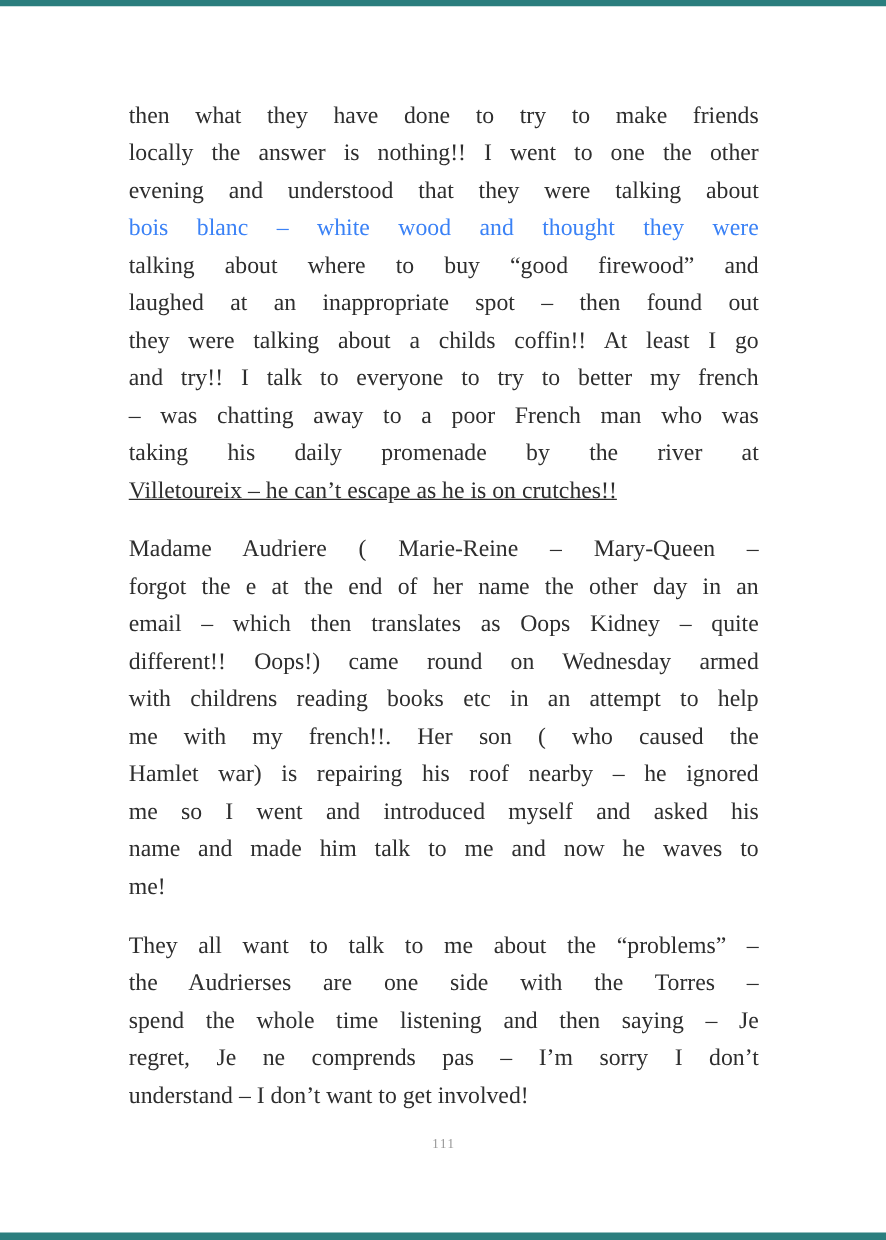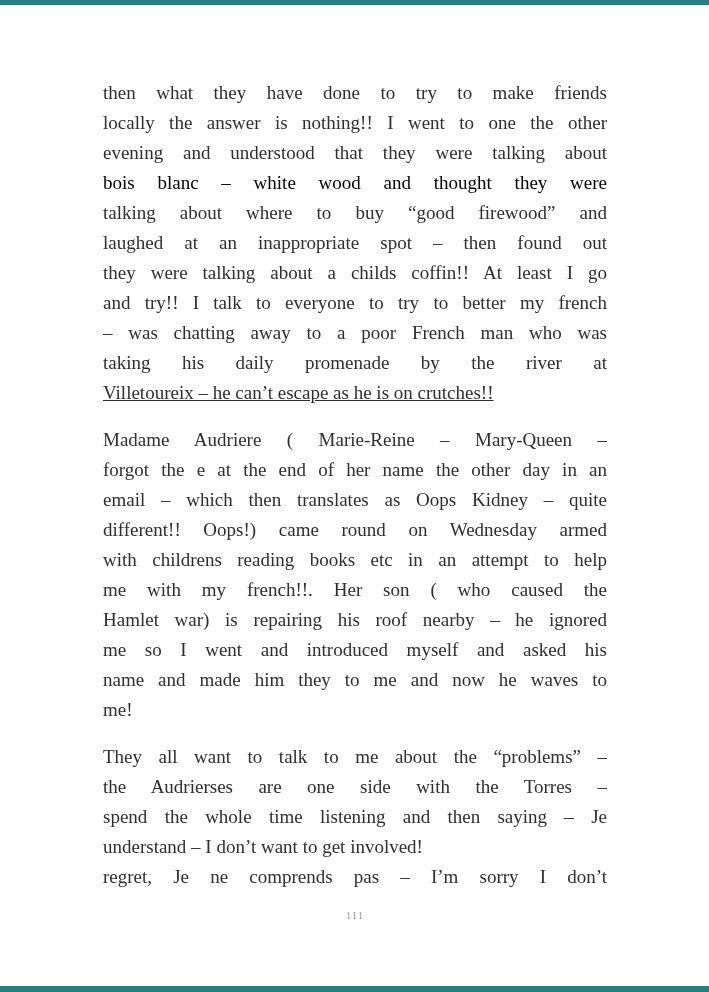--- a/index.html
+++ b/index.html
@@ -57,45 +57,45 @@
 <body>
 
 <div class="edge-bar top" style="background: rgb(43, 126, 126);"></div>
 
 <div class="page">
   <div id="content">
       <div class="paragraph">
         <div class="line" style="color: rgb(46, 46, 46);">then what they have done to try to make friends</div>
         <div class="line" style="color: rgb(46, 46, 46);">locally the answer is nothing!! I went to one the other</div>
         <div class="line" style="color: rgb(46, 46, 46);">evening and understood that they were talking about</div>
-        <div class="line" style="color: #000000;">bois blanc – white wood and thought they were</div>
+        <div class="line" style="color: #3b82f6;">bois blanc – white wood and thought they were</div>
         <div class="line" style="color: rgb(46, 46, 46);">talking about where to buy “good firewood” and</div>
         <div class="line" style="color: rgb(46, 46, 46);">laughed at an inappropriate spot – then found out</div>
         <div class="line" style="color: rgb(46, 46, 46);">they were talking about a childs coffin!!  At least I go</div>
         <div class="line" style="color: rgb(46, 46, 46);">and try!! I talk to everyone to try to better my french</div>
         <div class="line" style="color: rgb(46, 46, 46);">– was chatting away to a poor French man who was</div>
         <div class="line" style="color: rgb(46, 46, 46);">taking his daily promenade by the river at</div>
         <div class="line last" style="color: rgb(46, 46, 46); text-decoration: underline;">Villetoureix – he can’t escape as he is on crutches!!</div>
       </div>
       <div class="paragraph">
         <div class="line" style="color: rgb(46, 46, 46);">Madame Audriere ( Marie-Reine  – Mary-Queen –</div>
         <div class="line" style="color: rgb(46, 46, 46);">forgot the e at the end of her name the other day in an</div>
         <div class="line" style="color: rgb(46, 46, 46);">email – which then translates as Oops Kidney – quite</div>
         <div class="line" style="color: rgb(46, 46, 46);">different!! Oops!) came round on Wednesday armed</div>
         <div class="line" style="color: rgb(46, 46, 46);">with childrens reading books etc in an attempt to help</div>
         <div class="line" style="color: rgb(46, 46, 46);">me with my french!!. Her son ( who caused the</div>
         <div class="line" style="color: rgb(46, 46, 46);">Hamlet war) is repairing his roof nearby – he ignored</div>
         <div class="line" style="color: rgb(46, 46, 46);">me so I went and introduced myself and asked his</div>
-        <div class="line" style="color: rgb(46, 46, 46);">name and made him they to me and now he waves to</div>
+        <div class="line" style="color: rgb(46, 46, 46);">name and made him talk to me and now he waves to</div>
         <div class="line last" style="color: rgb(46, 46, 46);">me!</div>
       </div>
       <div class="paragraph">
         <div class="line" style="color: rgb(46, 46, 46);">They all want to talk to me about the “problems” –</div>
         <div class="line" style="color: rgb(46, 46, 46);">the Audrierses are one side with the Torres –</div>
         <div class="line" style="color: rgb(46, 46, 46);">spend the whole time listening and then saying – Je</div>
+        <div class="line" style="color: rgb(46, 46, 46);">regret, Je ne comprends pas – I’m sorry I don’t</div>
         <div class="line last" style="color: rgb(46, 46, 46);">understand – I don’t want to get involved!</div>
-        <div class="line" style="color: rgb(46, 46, 46);">regret, Je ne comprends pas – I’m sorry I don’t</div>
       </div>
     </div>
   <div class="page-number" style="color: rgb(154, 154, 154);">111</div>
 </div>
 
 <div class="edge-bar bottom" style="background: rgb(43, 126, 126);"></div>
 
 </body></html>

